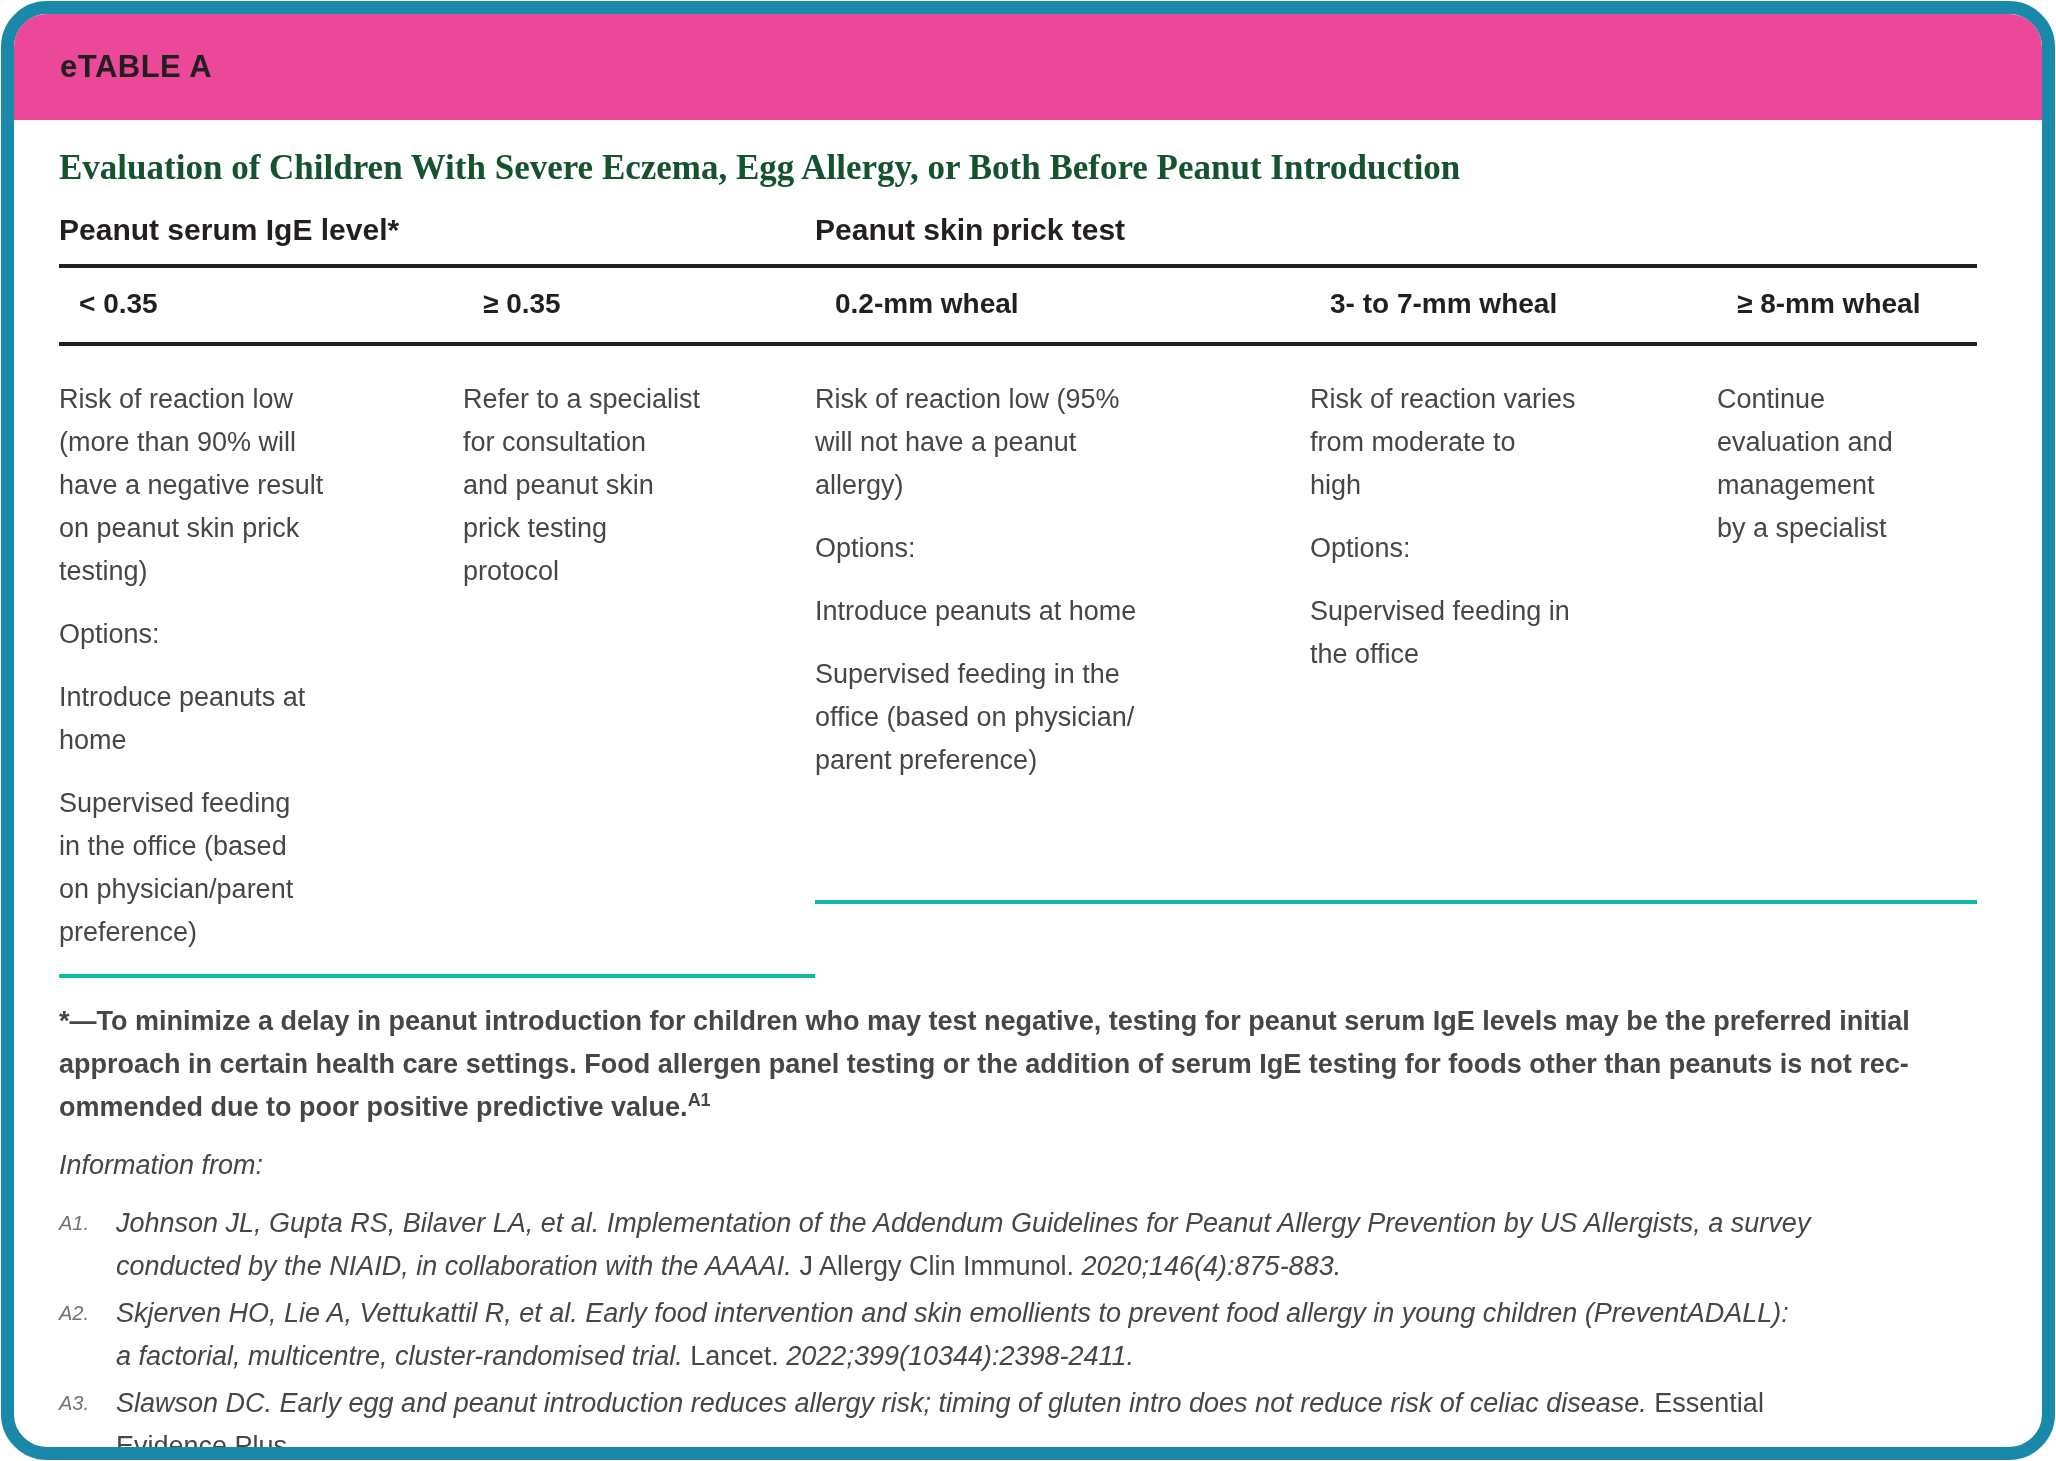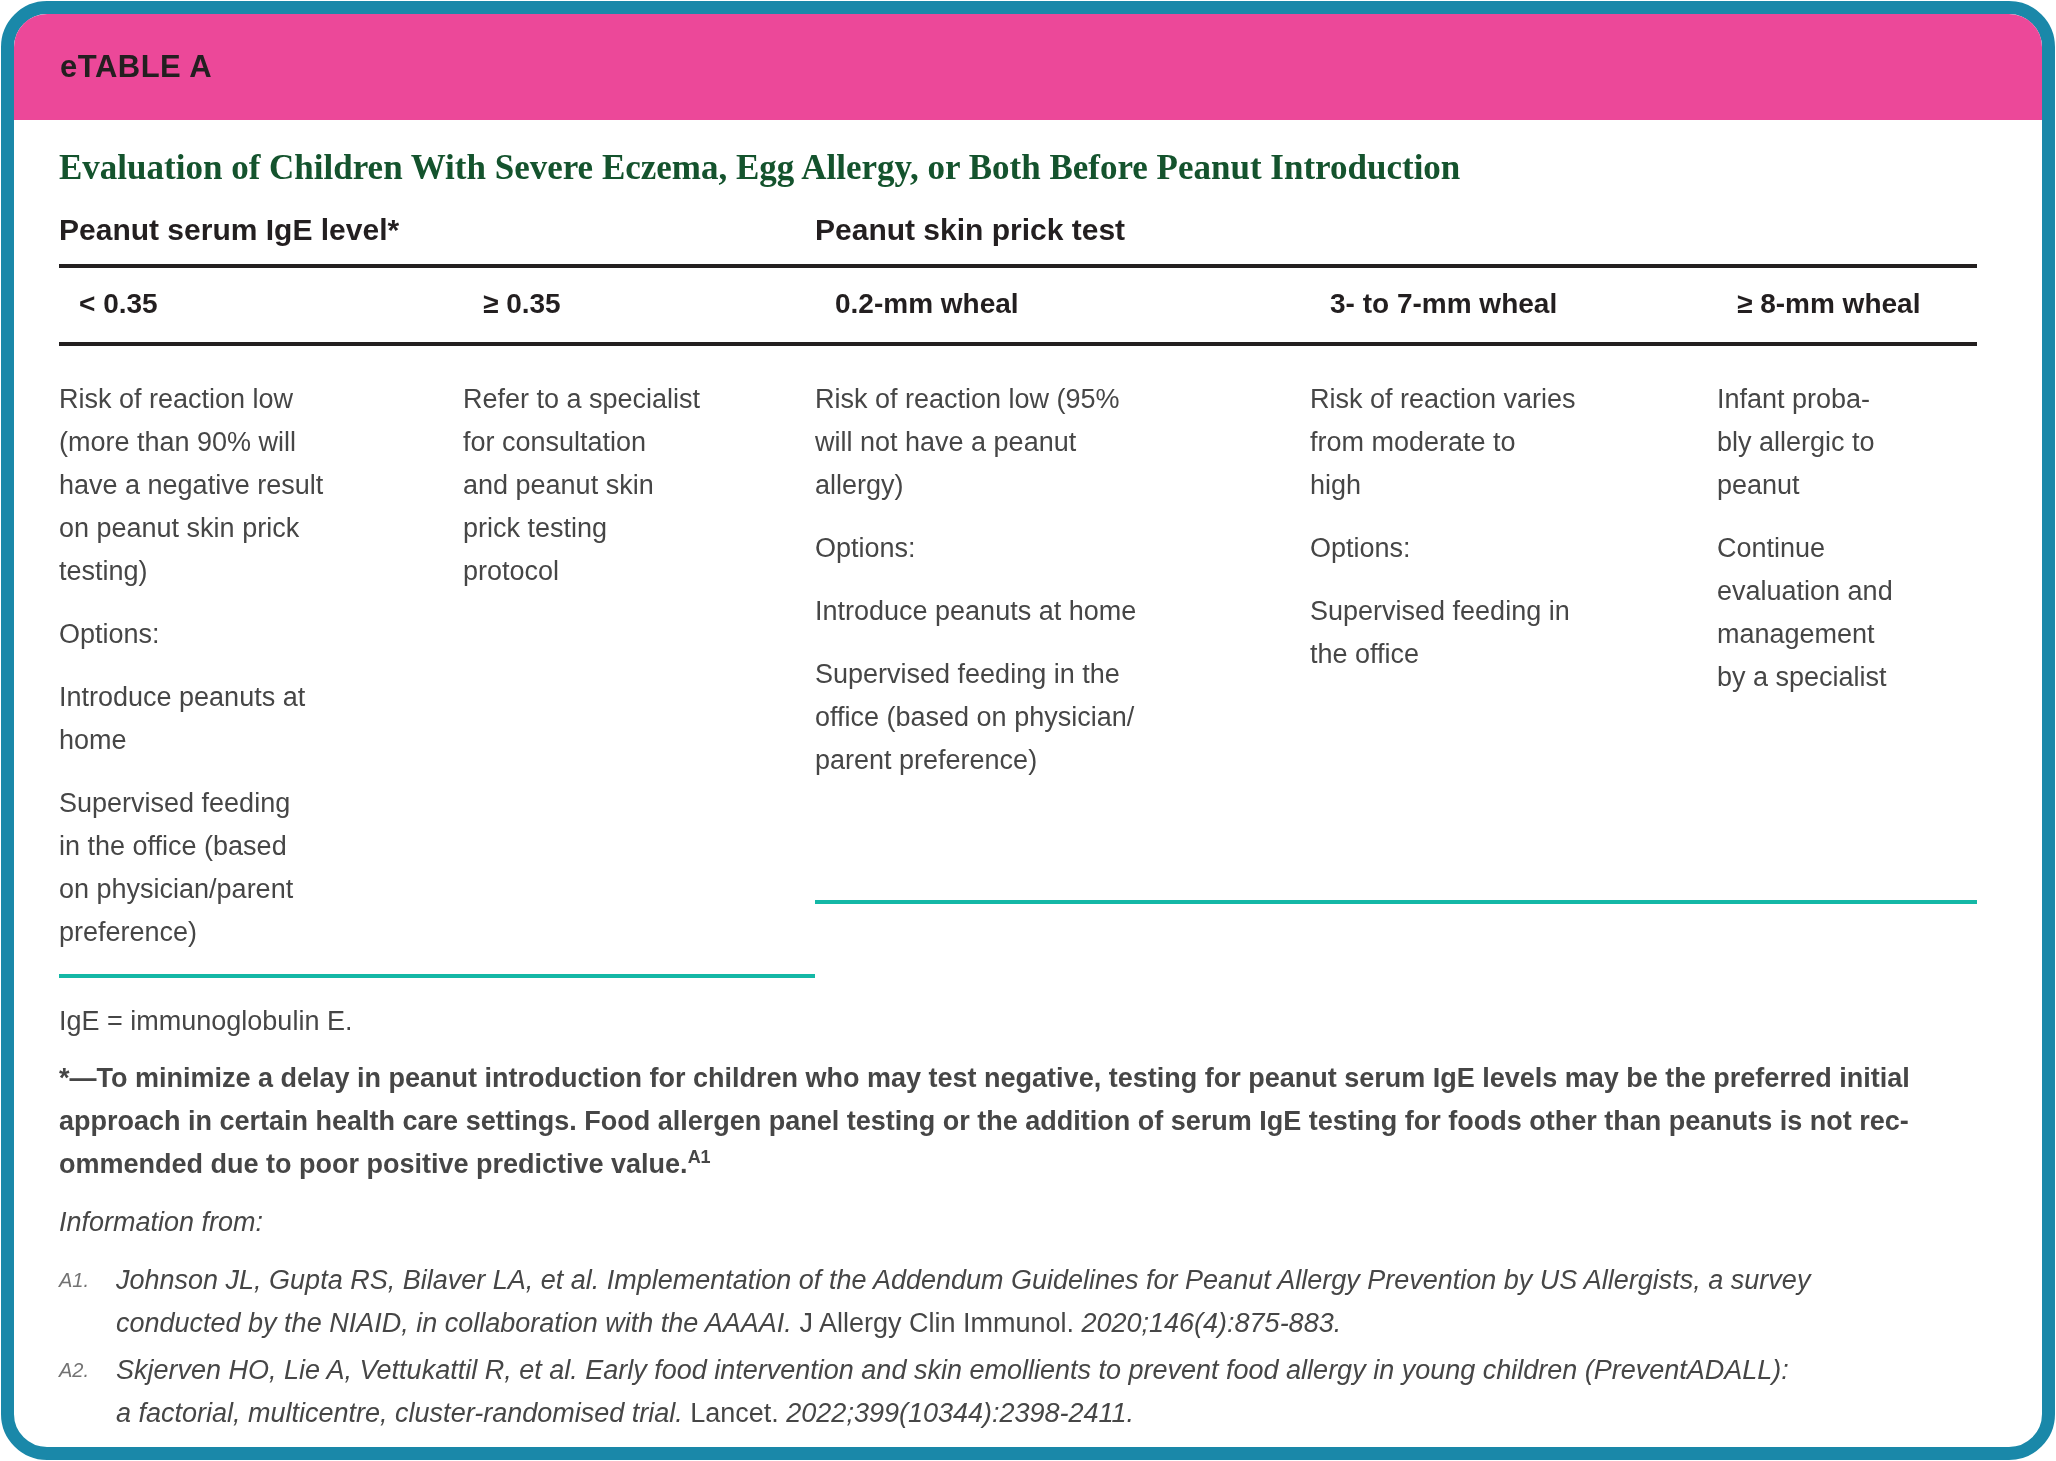--- a/index.html
+++ b/index.html
@@ -208,36 +208,32 @@
               </div>
             <div class="cell">
                 <p class="cell-para">Risk of reaction varies
 from moderate to
 high</p>
                 <p class="cell-para">Options:</p>
                 <p class="cell-para">Supervised feeding in
 the office</p>
               </div>
             <div class="cell">
-                <p class="cell-para">Infant proba-
-bly allergic to
-peanut</p>
                 <p class="cell-para">Continue
 evaluation and
 management
 by a specialist</p>
               </div>
           </div>
         </div>
 
       </div>
 
       <div class="footnotes">
 
-        <p class="fn-text abbrev">IgE = immunoglobulin E.</p>
 
         <p class="fn-text note"><span>*—To minimize a delay in peanut introduction for children who may test negative, testing for peanut serum IgE levels may be the preferred initial
 approach in certain health care settings. Food allergen panel testing or the addition of serum IgE testing for foods other than peanuts is not rec-
 ommended due to poor positive predictive value.</span><sup>A1</sup></p>
 
         <p class="fn-text info-from">Information from:</p>
 
         <div class="ref">
           <div class="ref-label">A1.</div>
           <div class="ref-text"><span class="seg-italic">Johnson JL, Gupta RS, Bilaver LA, et al. Implementation of the Addendum Guidelines for Peanut Allergy Prevention by US Allergists, a survey

